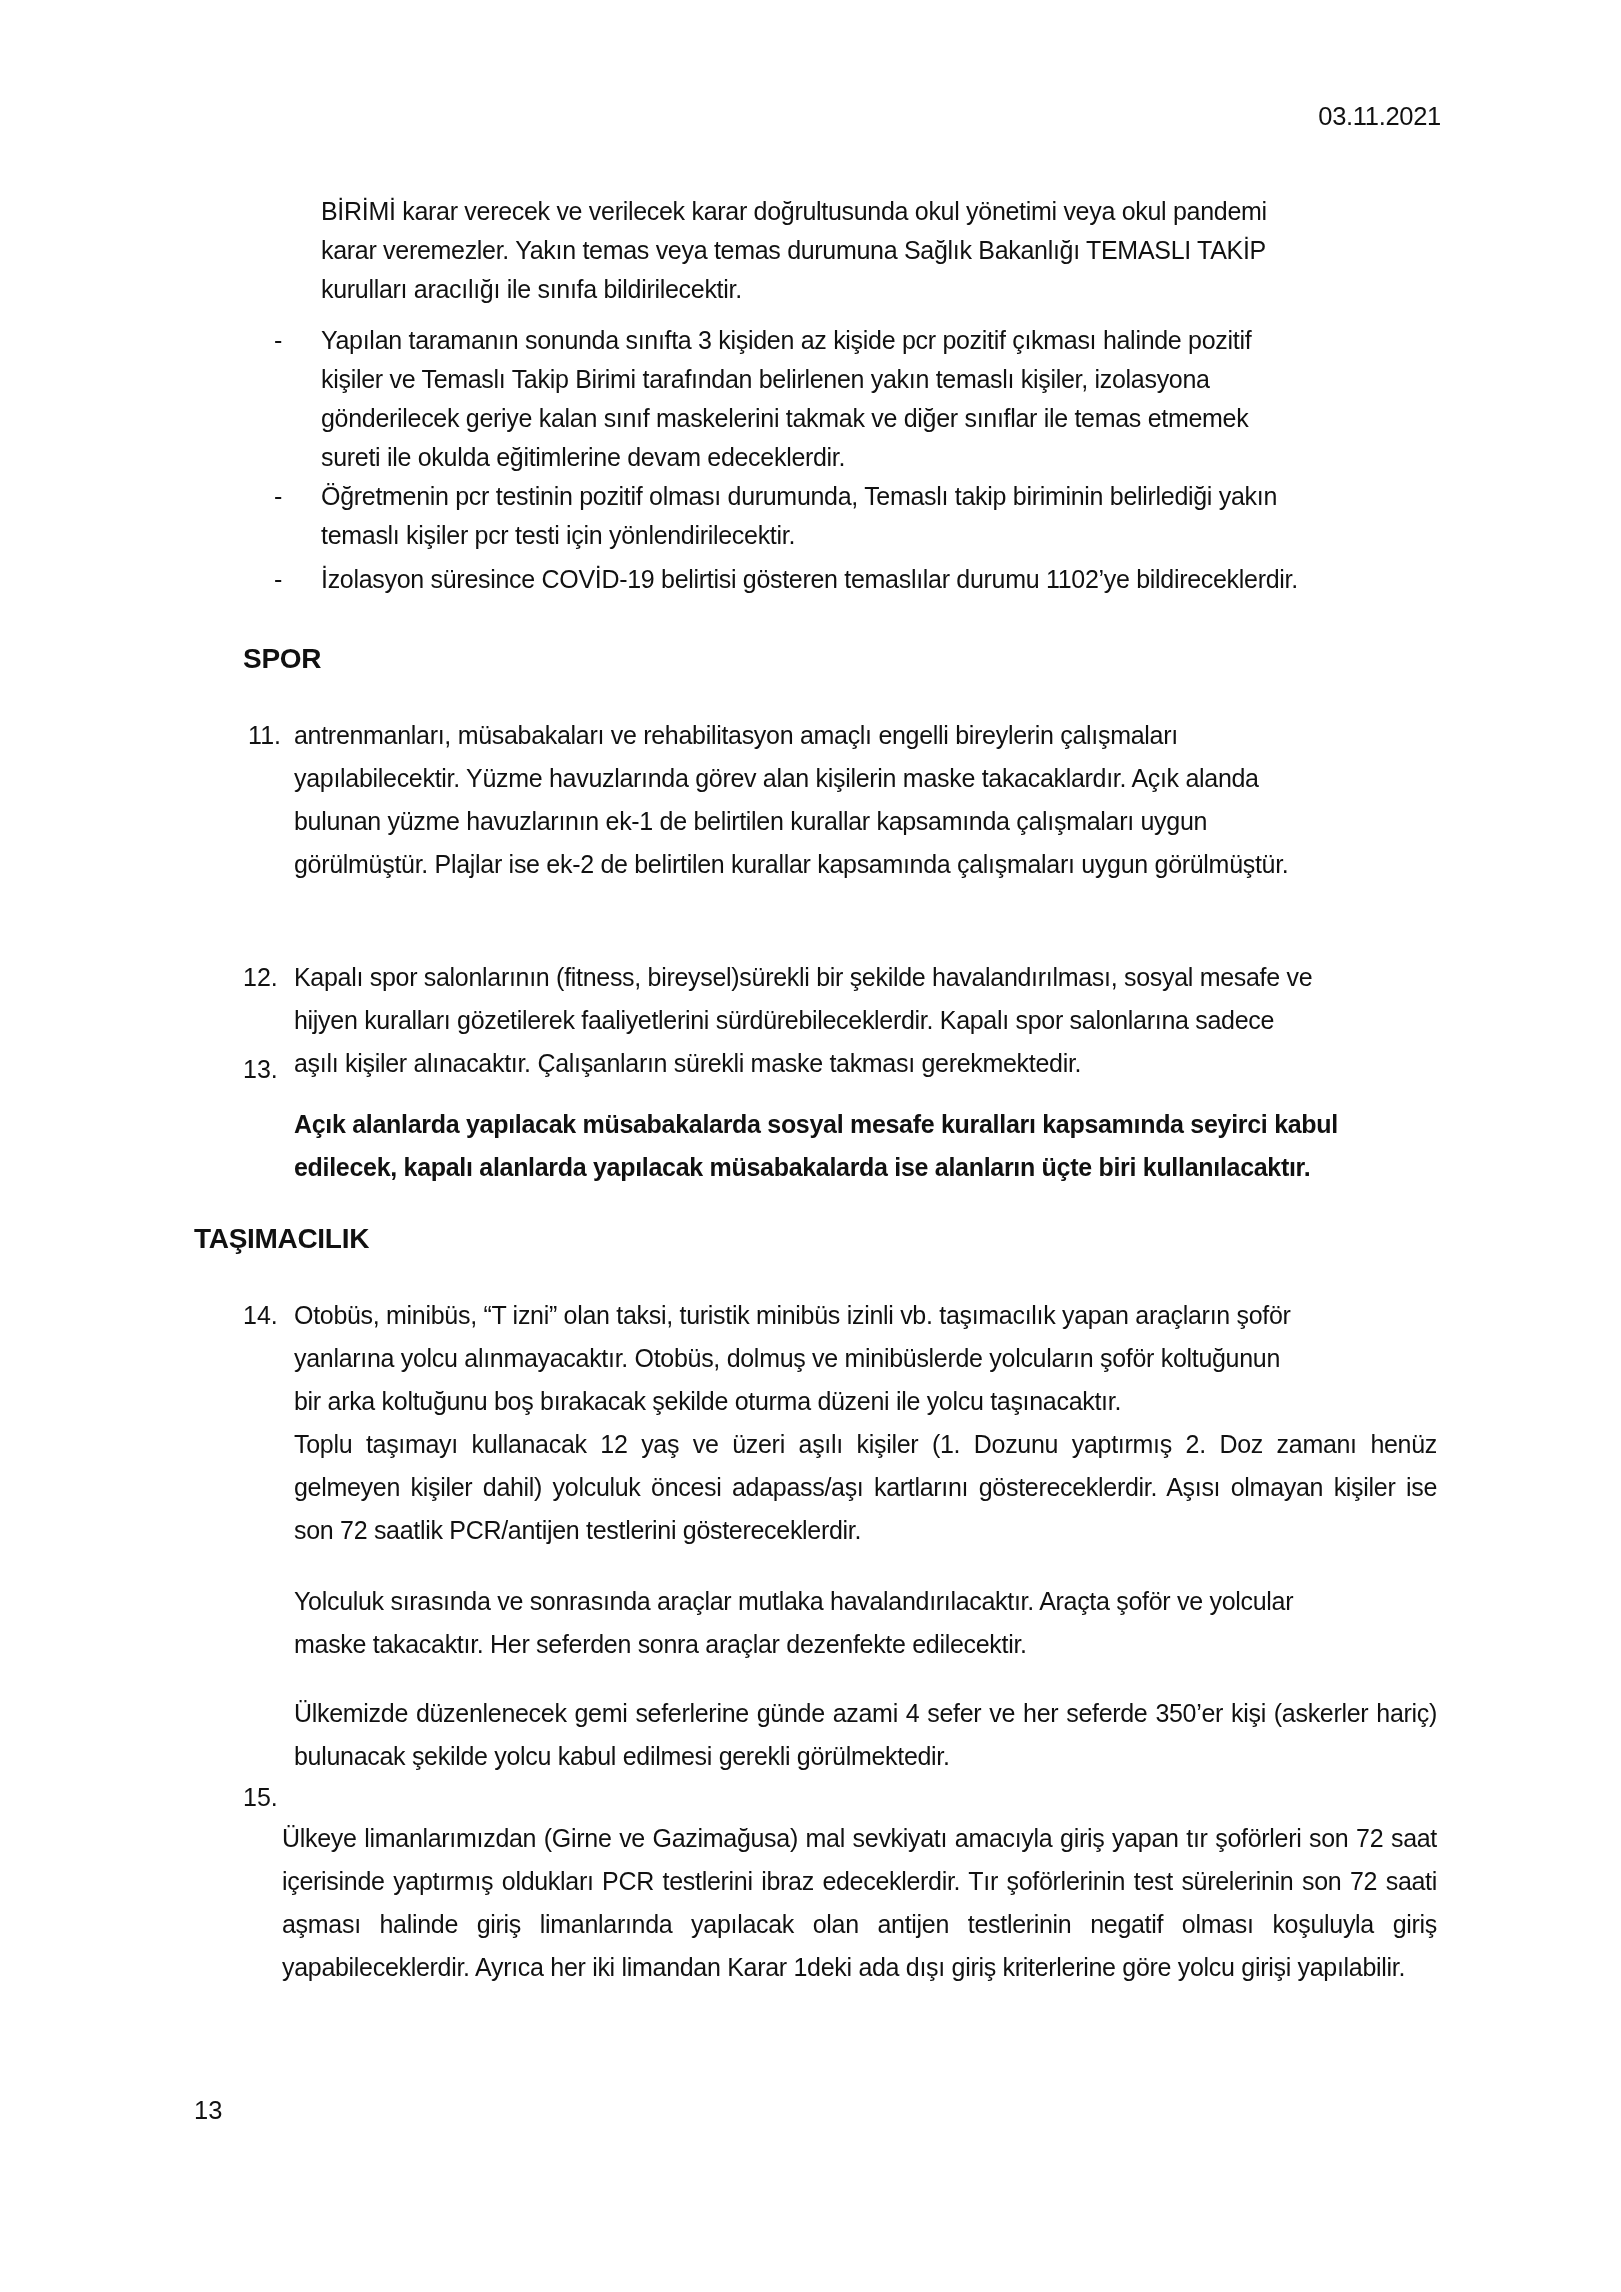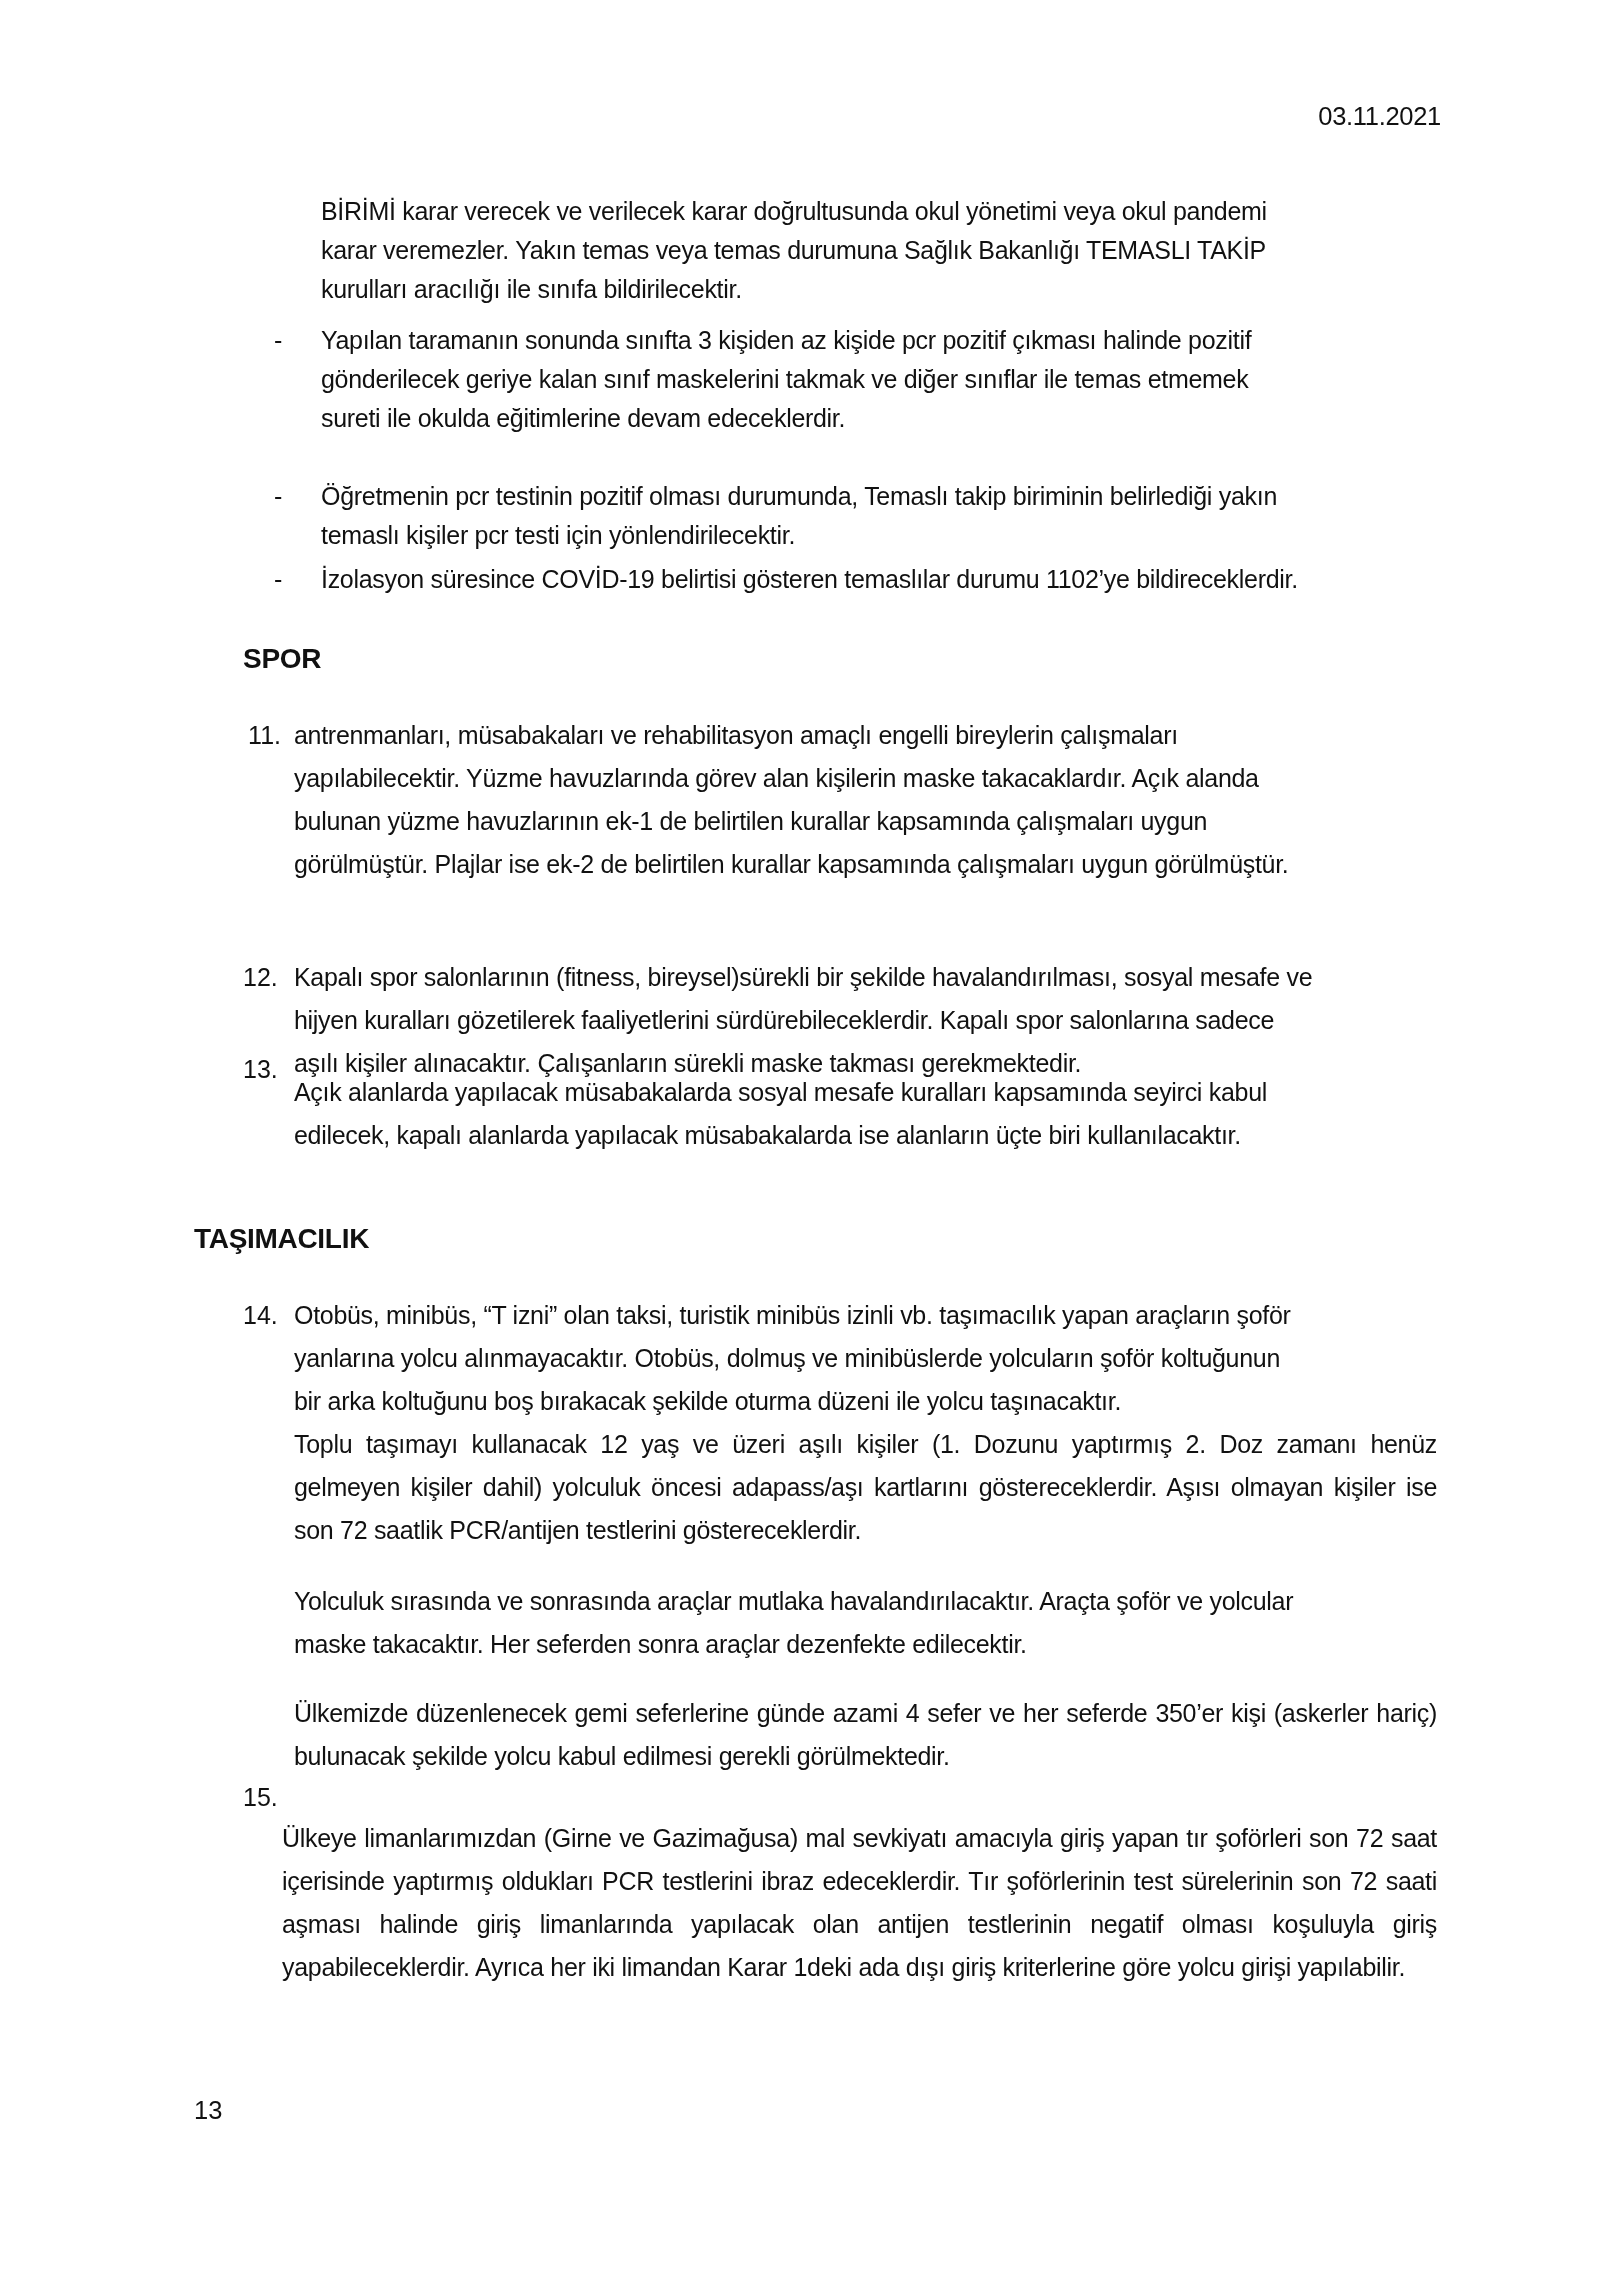--- a/index.html
+++ b/index.html
@@ -23,20 +23,21 @@
 
 <div class="abs para txt" style="top:192px;">
   <div>BİRİMİ karar verecek ve verilecek karar doğrultusunda okul yönetimi veya okul pandemi</div>
   <div>karar veremezler. Yakın temas veya temas durumuna Sağlık Bakanlığı TEMASLI TAKİP</div>
   <div>kurulları aracılığı ile sınıfa bildirilecektir.</div>
 </div>
 
 <div class="abs dash" style="top:321px;">-</div>
 <div class="abs para txt" style="top:321px;">
   <div>Yapılan taramanın sonunda sınıfta 3 kişiden az kişide pcr pozitif çıkması halinde pozitif</div>
+  <div>kişiler ve Temaslı Takip Birimi tarafından belirlenen yakın temaslı kişiler, izolasyona</div>
   <div>gönderilecek geriye kalan sınıf maskelerini takmak ve diğer sınıflar ile temas etmemek</div>
   <div>sureti ile okulda eğitimlerine devam edeceklerdir.</div>
 </div>
 
 <div class="abs dash" style="top:477px;">-</div>
 <div class="abs para txt" style="top:477px;">
   <div>Öğretmenin pcr testinin pozitif olması durumunda, Temaslı takip biriminin belirlediği yakın</div>
   <div>temaslı kişiler pcr testi için yönlendirilecektir.</div>
 </div>
 
@@ -56,21 +57,21 @@
 </div>
 
 <div class="abs num" style="top:956px; left:243px;">12.</div>
 <div class="abs item" style="top:956px;">
   <div>Kapalı spor salonlarının (fitness, bireysel)sürekli bir şekilde havalandırılması, sosyal mesafe ve</div>
   <div>hijyen kuralları gözetilerek faaliyetlerini sürdürebileceklerdir. Kapalı spor salonlarına sadece</div>
   <div>aşılı kişiler alınacaktır. Çalışanların sürekli maske takması gerekmektedir.</div>
 </div>
 
 <div class="abs num" style="top:1048px; left:243px;">13.</div>
-<div class="abs item" style="top:1071px;">
+<div class="abs item" style="top:1103px;font-weight:bold;">
   <div>Açık alanlarda yapılacak müsabakalarda sosyal mesafe kuralları kapsamında seyirci kabul</div>
   <div>edilecek, kapalı alanlarda yapılacak müsabakalarda ise alanların üçte biri kullanılacaktır.</div>
 </div>
 
 <div class="abs heading" style="top:1223px; left:194px;">TAŞIMACILIK</div>
 
 <div class="abs num" style="top:1294px; left:243px;">14.</div>
 <div class="abs item" style="top:1294px;">
   <div>Otobüs, minibüs, “T izni” olan taksi, turistik minibüs izinli vb. taşımacılık yapan araçların şoför</div>
   <div>yanlarına yolcu alınmayacaktır. Otobüs, dolmuş ve minibüslerde yolcuların şoför koltuğunun</div>

